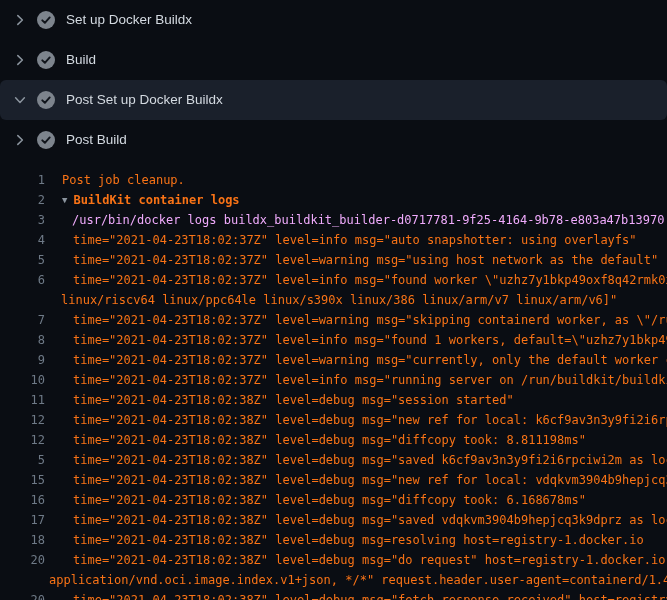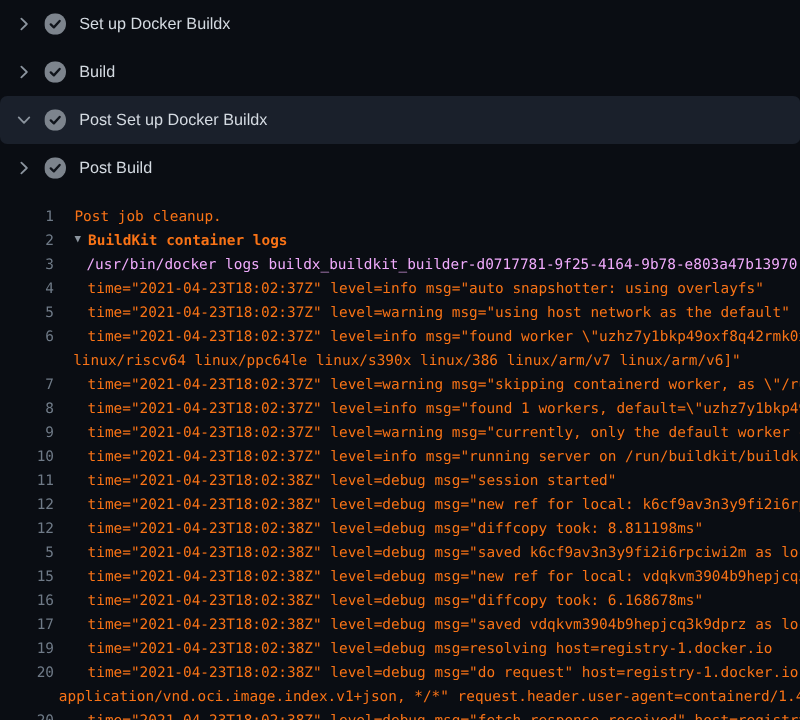--- a/index.html
+++ b/index.html
@@ -226,21 +226,21 @@
       <span class="txt">time="2021-04-23T18:02:38Z" level=debug msg="diffcopy took: 6.168678ms"</span>
     </div>
 
     <div class="row k-log">
       <span class="num">17</span>
       
       <span class="txt">time="2021-04-23T18:02:38Z" level=debug msg="saved vdqkvm3904b9hepjcq3k9dprz as loca</span>
     </div>
 
     <div class="row k-log">
-      <span class="num">19</span>
+      <span class="num">18</span>
       
       <span class="txt">time="2021-04-23T18:02:38Z" level=debug msg=resolving host=registry-1.docker.io</span>
     </div>
 
     <div class="row k-log">
       <span class="num">20</span>
       
       <span class="txt">time="2021-04-23T18:02:38Z" level=debug msg="do request" host=registry-1.docker.io r</span>
     </div>
 

